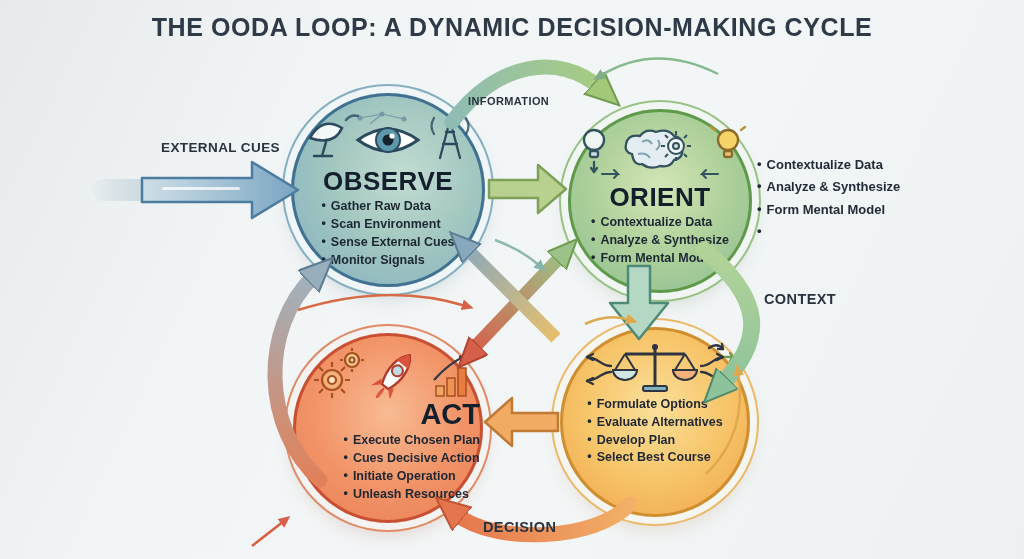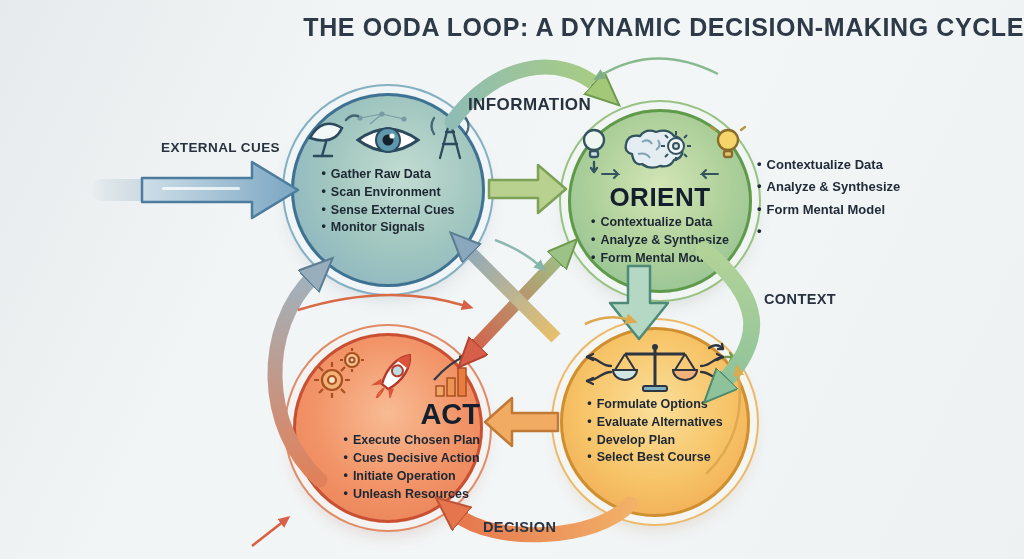--- a/index.html
+++ b/index.html
@@ -2,21 +2,21 @@
 <html><head>
 <meta charset="utf-8">
 <style>
   html,body{margin:0;padding:0;background:#dfe3e5;}
   #stage{
     position:relative;width:1024px;height:559px;overflow:hidden;
     background:linear-gradient(115deg,#e6eaec 0%,#f2f5f6 28%,#f3f6f7 60%,#edf1f2 100%);
     font-family:"Liberation Sans",sans-serif;
   }
   .page-title{
-    position:absolute;left:0;right:0;top:13px;text-align:right;
+    position:absolute;left:0;right:0;top:13px;text-align:center;
     font-size:25px;font-weight:bold;letter-spacing:.6px;color:#2e3a48;z-index:6;
   }
   svg.layer{position:absolute;left:0;top:0;z-index:5;pointer-events:none;}
   .circle{
     position:absolute;border-radius:50%;z-index:2;display:flex;flex-direction:column;
     align-items:center;box-sizing:border-box;text-align:center;
   }
   .c-observe{
     left:291px;top:93px;width:194px;height:194px;border:3px solid #3f7292;
     background:radial-gradient(circle at 58% 42%,#c2dcd2 0%,#a3c8c0 45%,#84aec0 100%);
@@ -185,20 +185,21 @@
       <g fill="none" stroke="#2c4a5e" stroke-width="2.3" stroke-linecap="round">
         <line x1="148" y1="10" x2="138" y2="48"></line>
           <line x1="148" y1="10" x2="158" y2="48"></line>
         <line x1="141" y1="34" x2="155" y2="34"></line>
           <line x1="144" y1="22" x2="152" y2="22"></line>
         <circle cx="148" cy="8" r="2" fill="#2c4a5e"></circle>
         <path d="M132 24 q-5 -8 0 -16" opacity=".8"></path>
           <path d="M164 24 q5 -8 0 -16" opacity=".8"></path>
       </g>
     </svg>
+    <div class="node-title t-big">OBSERVE</div>
     <div class="bullets">
       <div class="bullet-row">
           <span class="dot">•</span>
           <span>Gather Raw Data</span>
         </div>
       <div class="bullet-row">
           <span class="dot">•</span>
           <span>Scan Environment</span>
         </div>
       <div class="bullet-row">
@@ -344,21 +345,21 @@
           <span>Develop Plan</span>
         </div>
       <div class="bullet-row">
           <span class="dot">•</span>
           <span>Select Best Course</span>
         </div>
     </div>
   </div>
 
   <div class="flow-label" style="left:161px;top:140px">EXTERNAL CUES</div>
-  <div class="flow-label" style="left:468px;top:95px;font-size:17px">INFORMATION</div>
+  <div class="flow-label" style="left:468px;top:95px;font-size:11px">INFORMATION</div>
   <div class="flow-label" style="left:764px;top:291px;font-size:14.5px">CONTEXT</div>
   <div class="flow-label" style="left:483px;top:519px;font-size:14.5px">DECISION</div>
 
   <div class="side-panel">
     <div class="bullet-row">
         <span class="dot">•</span>
         <span>Contextualize Data</span>
       </div>
     <div class="bullet-row">
         <span class="dot">•</span>

